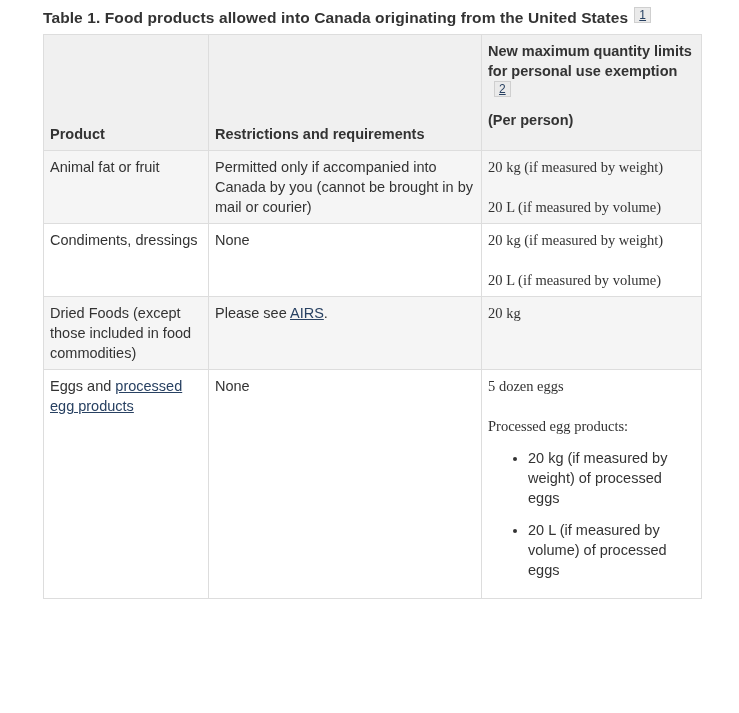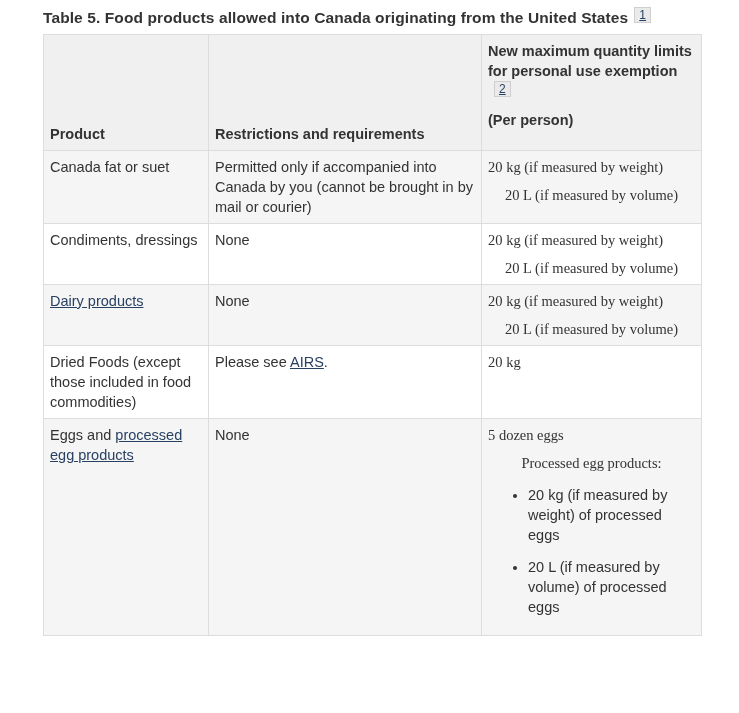--- a/index.html
+++ b/index.html
@@ -37,69 +37,61 @@
       padding: 6px 6px 6px 6px;
     }
     thead th {
       background: #f0f0f0; font-weight: bold;
       vertical-align: bottom; padding-bottom: 6px;
     }
     thead th.c3h { vertical-align: top; padding-top: 6px; margin-left: 25px; }
     tbody tr:nth-child(odd) td { background: #f5f5f5; }
     tbody tr:nth-child(even) td { background: #ffffff; }
     .line { display: block; font-family: Liberation Serif, serif; }
-    .line + .line { margin-top: 8px; text-align: center; }
+    .line + .line { margin-top: 20px; }
     .per { display: block; margin-top: 8px; margin-bottom: 14px; }
     a { color: #284162; text-decoration: underline; }
     ul { margin: 6px 0 0 0; padding-left: 28px; }
     li { margin: 12px; }
     .hdr-title { display: block; }
   </style>
 </head>
 <body>
 
 <div class="caption">
-  <span>Table 5. Food products allowed into Canada originating from the United States</span><a class="fn" href="#">1</a>
+  <span>Table 1. Food products allowed into Canada originating from the United States</span><a class="fn" href="#">1</a>
 </div>
 
 <table>
   <colgroup>
       <col class="c1">
       <col class="c2">
       <col class="c3">
     </colgroup>
   <thead>
     <tr>
       <th>Product</th>
       <th>Restrictions and requirements</th>
       <th class="c3h">
         <span class="hdr-title"><span>New maximum quantity limits for personal use exemption</span><a class="fn" href="#">2</a></span>
         <span class="per">(Per person)</span>
       </th>
     </tr>
   </thead>
   <tbody>
     <tr>
-      <td>Canada fat or suet</td>
+      <td>Animal fat or fruit</td>
       <td>Permitted only if accompanied into Canada by you (cannot be brought in by mail or courier)</td>
       <td>
         <span class="line">20 kg (if measured by weight)</span>
         <span class="line">20 L (if measured by volume)</span>
       </td>
     </tr>
     <tr>
       <td>Condiments, dressings</td>
-      <td>None</td>
-      <td>
-        <span class="line">20 kg (if measured by weight)</span>
-        <span class="line">20 L (if measured by volume)</span>
-      </td>
-    </tr>
-    <tr>
-      <td><a href="#">Dairy products</a></td>
       <td>None</td>
       <td>
         <span class="line">20 kg (if measured by weight)</span>
         <span class="line">20 L (if measured by volume)</span>
       </td>
     </tr>
     <tr>
       <td>Dried Foods (except those included in food commodities)</td>
       <td><span>Please see </span><a href="#">AIRS</a><span>.</span></td>
       <td>

